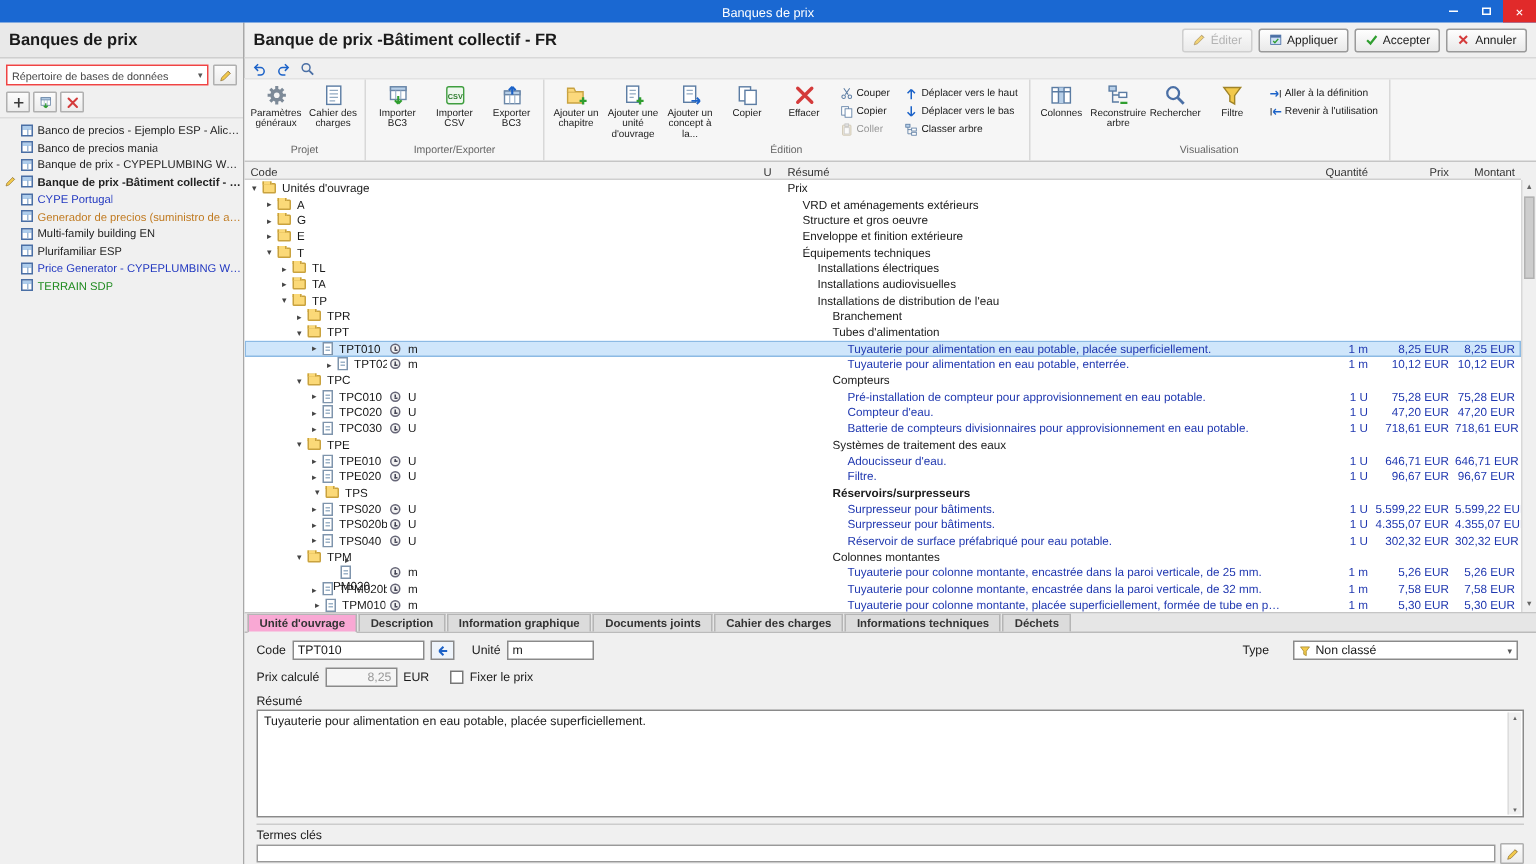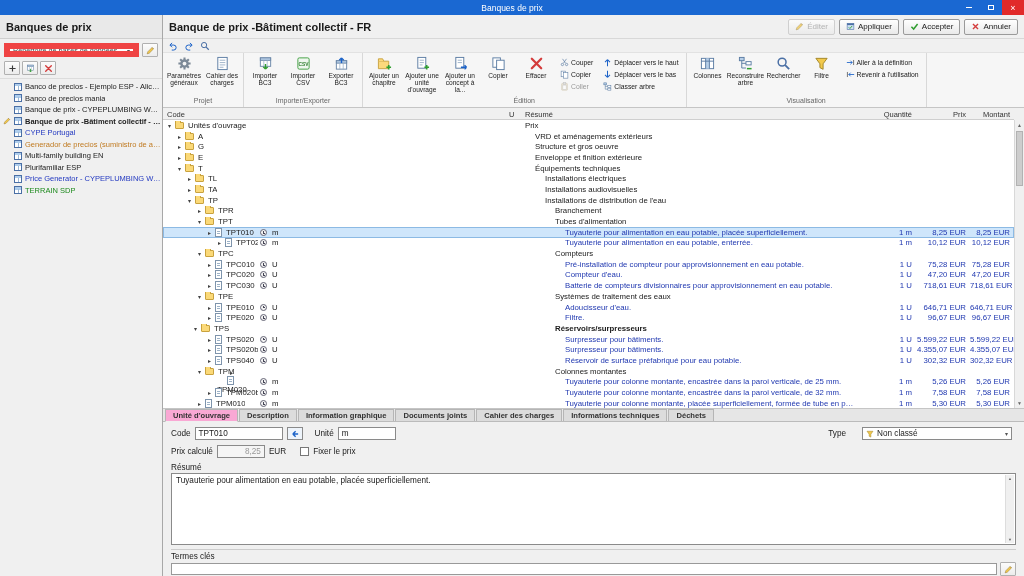--- a/index.html
+++ b/index.html
@@ -18,21 +18,21 @@
 .tb-btn .maxi{width:6px;height:5px;border:1px solid #fff;display:inline-block}
 .tb-btn.close{background:#e12a2a}
 
 
 .workspace{flex:1;display:flex;min-height:0}
 
 
 .sidebar{width:163px;flex:none;border-right:1px solid #a8a8a8;background:#f0f0f0;display:flex;flex-direction:column}
 .sb-header{height:24px;line-height:24px;padding-left:6px;font-weight:bold;font-size:11px;background:#e9e9e9;border-bottom:1px solid #cfcfcf}
 .sb-repo{display:flex;align-items:center;gap:3px;padding:4px 4px 2px}
-.repo-combo{flex:1;height:14px;background:#fff;border:6px solid #ef4444;display:flex;align-items:center;padding:0 3px;font-size:7.2px;color:#444;overflow:hidden;white-space:nowrap}
+.repo-combo{flex:1;height:14px;background:#fff;border:1px solid #ef4444;display:flex;align-items:center;padding:0 3px;font-size:7.2px;color:#444;overflow:hidden;white-space:nowrap}
 .combo-arrow{margin-left:auto;color:#555;font-size:6px}
 .tool-btn{width:16px;height:14px;border:1px solid #b0b0b0;background:linear-gradient(#fcfcfc,#ececec);display:flex;align-items:center;justify-content:center;border-radius:1px}
 .tool-btn svg{width:9px;height:9px}
 .sb-tools{display:flex;gap:2px;padding:2px 4px 3px;border-bottom:1px solid #dcdcdc}
 .sb-list{flex:1;overflow:hidden;padding-top:2px}
 .sb-item{display:flex;align-items:center;height:11.5px;padding-left:14px;font-size:7.5px;gap:3px;white-space:nowrap;overflow:hidden}
 .sb-item.selected{padding-left:3px}
 .sb-item.selected .sb-label{font-weight:bold}
 .sb-item .ico svg{width:8px;height:8px}
 .dbico{width:8px;height:8px;flex:none;border:1px solid #4a6fa5;background:linear-gradient(180deg,#aecdec 0 2.5px,#fff 2.5px);position:relative}
@@ -817,21 +817,21 @@
               <span class="c-clock">
                 <span class="clock"></span>
               </span>
               <span class="c-unit">U</span>
               <span class="c-resume" style="padding-left: 277px;">Filtre.</span>
               <span class="c-qty num">1 U</span>
               <span class="c-prix num">96,67 EUR</span>
               <span class="c-mont num">96,67 EUR</span>
             </div>
             <div class="t-row chapter">
-              <span class="c-tree" style="padding-left: 28px;">
+              <span class="c-tree" style="padding-left: 44px;">
                 <span class="expander">▾</span>
                 <span class="node-ico folder"></span>
                 <span class="code-txt">TPS</span>
               </span>
               <span class="c-clock"></span>
               <span class="c-unit"></span>
               <span class="c-resume" style="padding-left: 267px; font-weight: bold;">Réservoirs/surpresseurs</span>
               <span class="c-qty num"></span>
               <span class="c-prix num"></span>
               <span class="c-mont num"></span>
@@ -918,21 +918,21 @@
               <span class="c-clock">
                 <span class="clock"></span>
               </span>
               <span class="c-unit">m</span>
               <span class="c-resume" style="padding-left: 277px;">Tuyauterie pour colonne montante, encastrée dans la paroi verticale, de 32 mm.</span>
               <span class="c-qty num">1 m</span>
               <span class="c-prix num">7,58 EUR</span>
               <span class="c-mont num">7,58 EUR</span>
             </div>
             <div class="t-row unit">
-              <span class="c-tree" style="padding-left: 32px;">
+              <span class="c-tree" style="padding-left: 44px;">
                 <span class="expander">▸</span>
                 <span class="node-ico doc"></span>
                 <span class="code-txt">TPM010</span>
               </span>
               <span class="c-clock">
                 <span class="clock"></span>
               </span>
               <span class="c-unit">m</span>
               <span class="c-resume" style="padding-left: 277px;">Tuyauterie pour colonne montante, placée superficiellement, formée de tube en polypropylène random copolymère (PP-R), série 5, de 25 mm de diamètre extérieur.</span>
               <span class="c-qty num">1 m</span>

